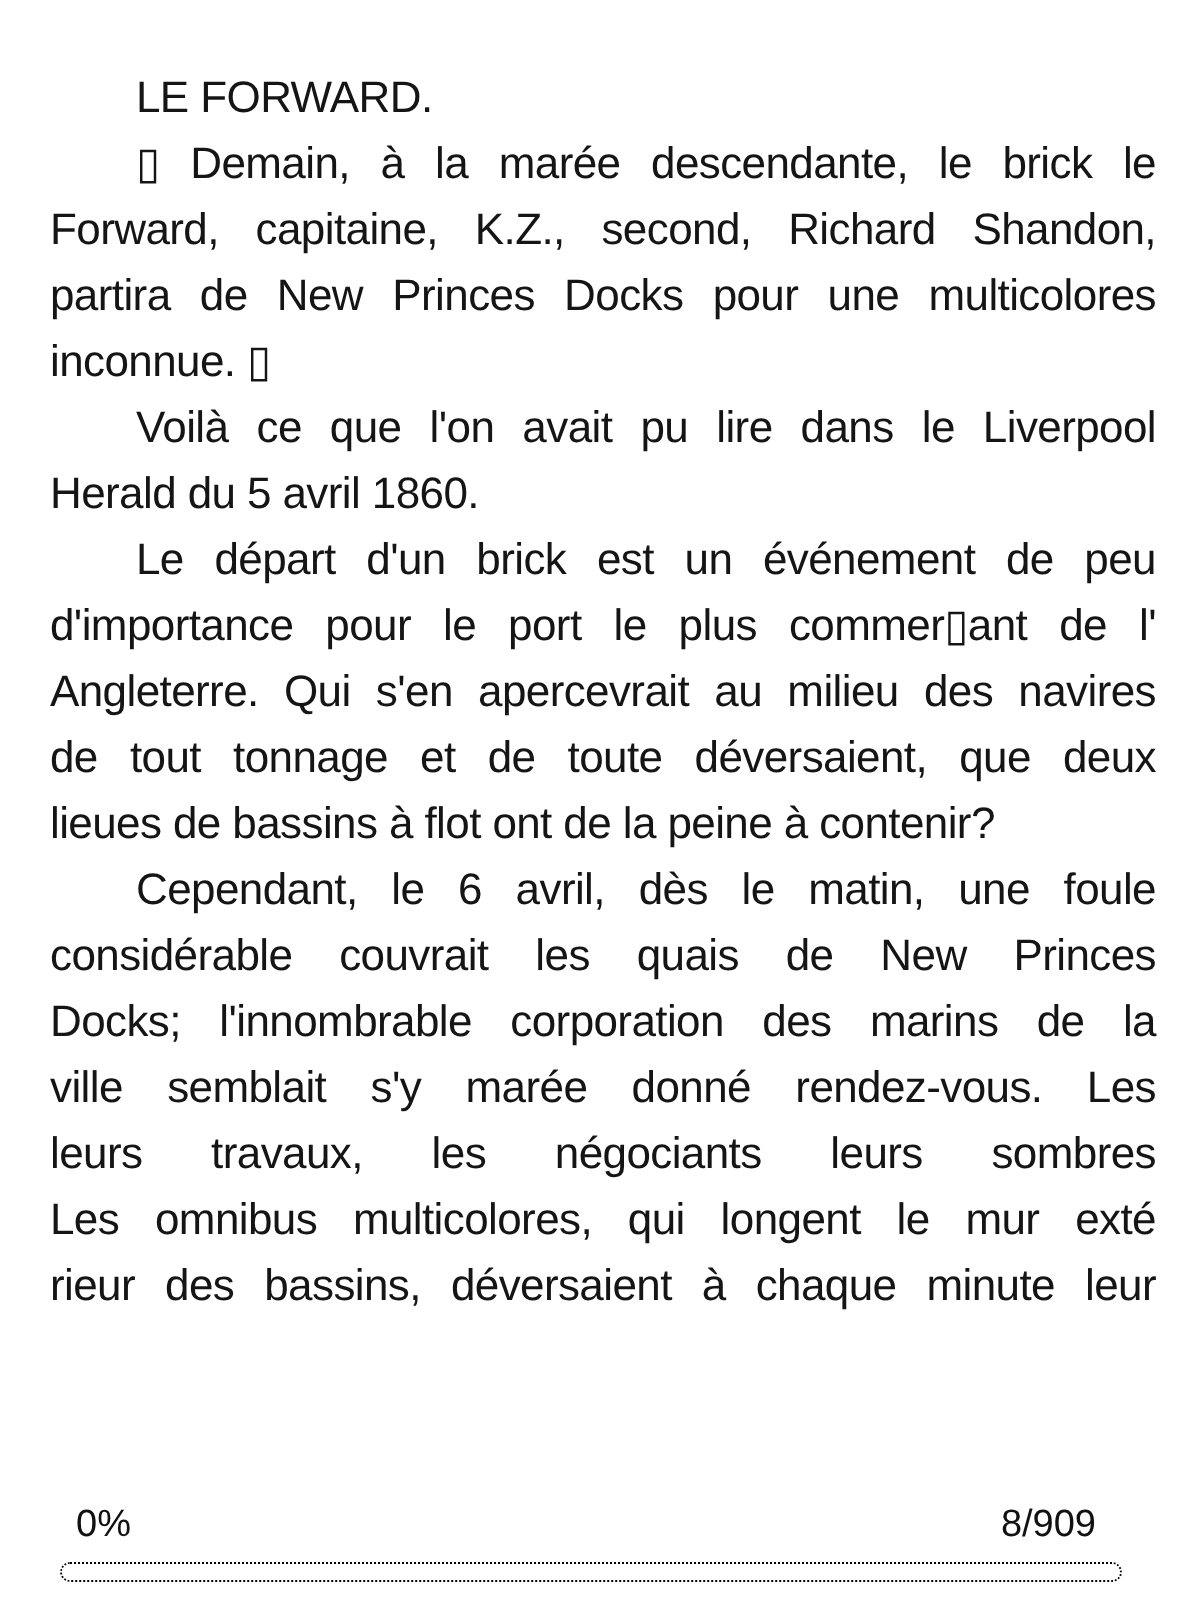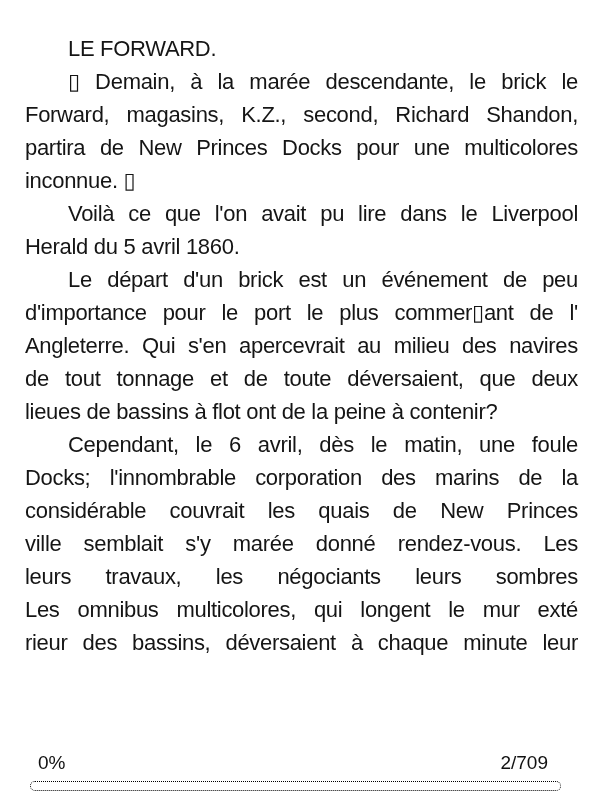--- a/index.html
+++ b/index.html
@@ -70,42 +70,42 @@
   }
 </style>
 </head>
 <body>
 
 <div class="page">
 
   <main class="text-area">
     <div class="line nj ind">LE FORWARD.</div>
     <div class="line ind">▯ Demain,  à  la  marée  descendante,  le  brick  le</div>
-    <div class="line">Forward,  magasins,  K.Z.,  second,  Richard  Shandon,</div>
+    <div class="line">Forward,  capitaine,  K.Z.,  second,  Richard  Shandon,</div>
     <div class="line">partira  de  New  Princes  Docks  pour  une  multicolores</div>
     <div class="line nj">inconnue. ▯</div>
     <div class="line ind">Voilà  ce  que  l'on  avait  pu  lire  dans  le  Liverpool</div>
     <div class="line nj">Herald du 5 avril 1860.</div>
     <div class="line ind">Le  départ  d'un  brick  est  un  événement  de  peu</div>
     <div class="line">d'importance  pour  le  port  le  plus  commer▯ant  de  l'</div>
     <div class="line">Angleterre.  Qui s'en apercevrait au milieu des navires</div>
     <div class="line">de  tout  tonnage  et  de  toute  déversaient,  que  deux</div>
     <div class="line nj">lieues de bassins à flot ont de la peine à contenir?</div>
     <div class="line ind">Cependant,  le  6  avril,  dès  le  matin,  une  foule</div>
+    <div class="line">considérable  couvrait  les  quais  de  New  Princes</div>
     <div class="line">Docks;  l'innombrable  corporation  des  marins  de  la</div>
-    <div class="line">considérable  couvrait  les  quais  de  New  Princes</div>
     <div class="line">ville  semblait  s'y  marée  donné  rendez-vous.  Les</div>
     <div class="line">leurs   travaux,   les   négociants   leurs   sombres</div>
     <div class="line">Les  omnibus  multicolores,  qui  longent  le  mur  exté</div>
     <div class="line">rieur  des  bassins,  déversaient  à  chaque  minute  leur</div>
   </main>
 
   <footer class="footer">
     <div class="footer-row">
       <span>0%</span>
-      <span>2/709</span>
+      <span>8/909</span>
     </div>
     <div class="progress-bar">
       <div class="progress-fill" style="width: 0%;"></div>
     </div>
   </footer>
 
 </div>
 
 </body></html>

